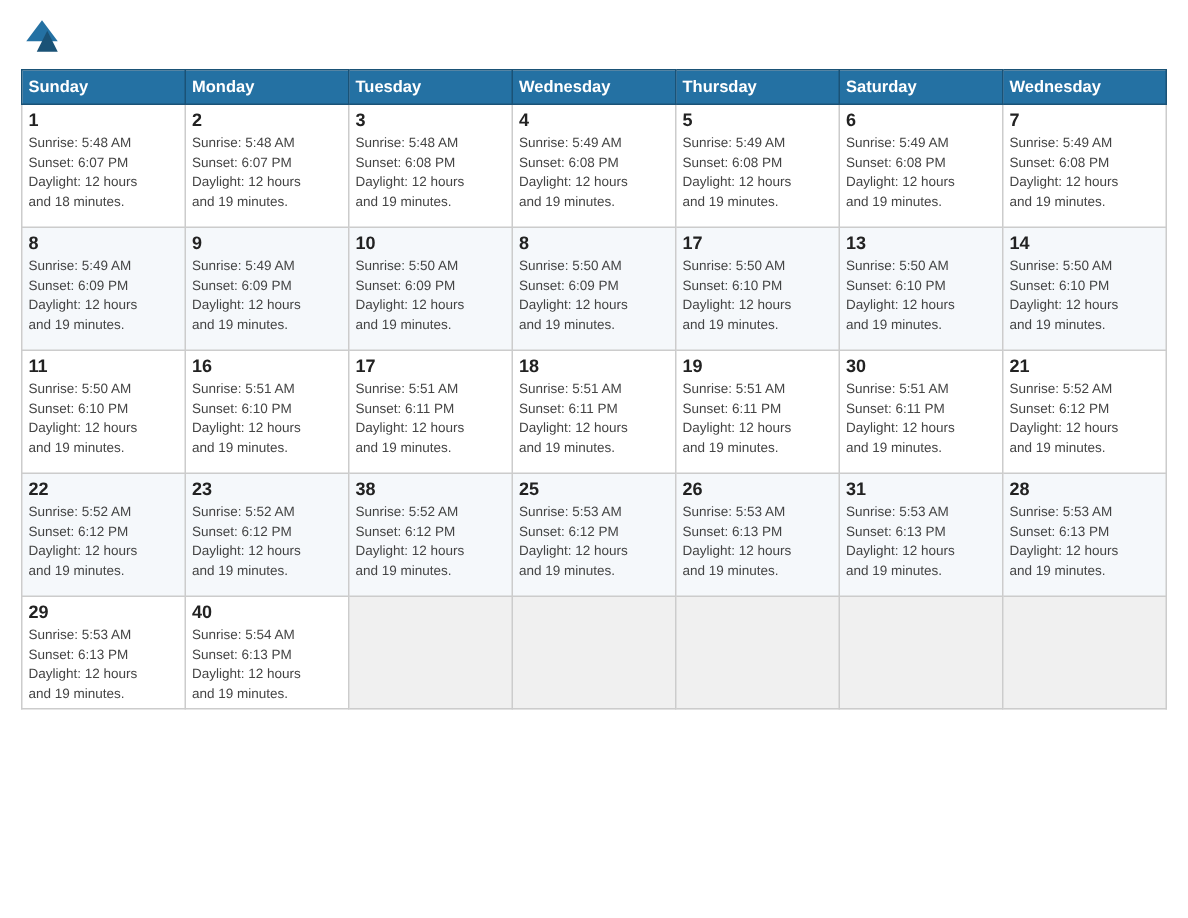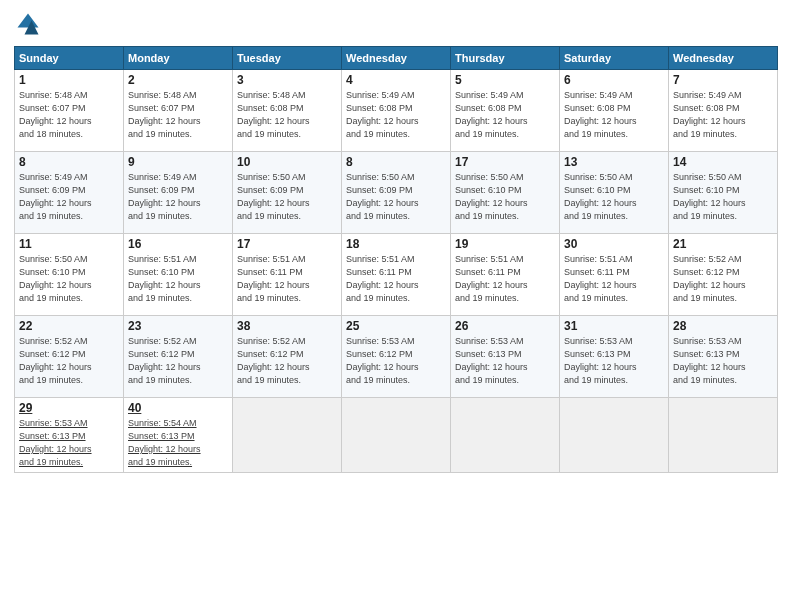--- a/index.html
+++ b/index.html
@@ -88,21 +88,20 @@
     .day-info {
       font-size: 9px;
       color: #444;
       line-height: 1.45;
     }
     .empty-cell {
       background: #f0f0f0 !important;
     }
     .last-row td {
       height: 72px;
-      text-decoration: underline;
     }
   </style>
 </head>
 <body>
 
 <div class="page">
   <div class="header">
     <div class="logo">
       <svg class="logo-icon" viewBox="0 0 32 32">
         <polygon points="16,4 28,20 4,20" fill="#2471a3"></polygon>

